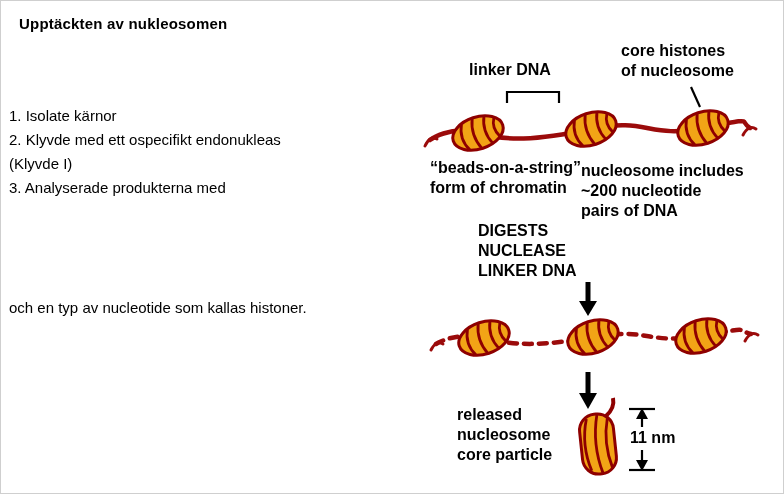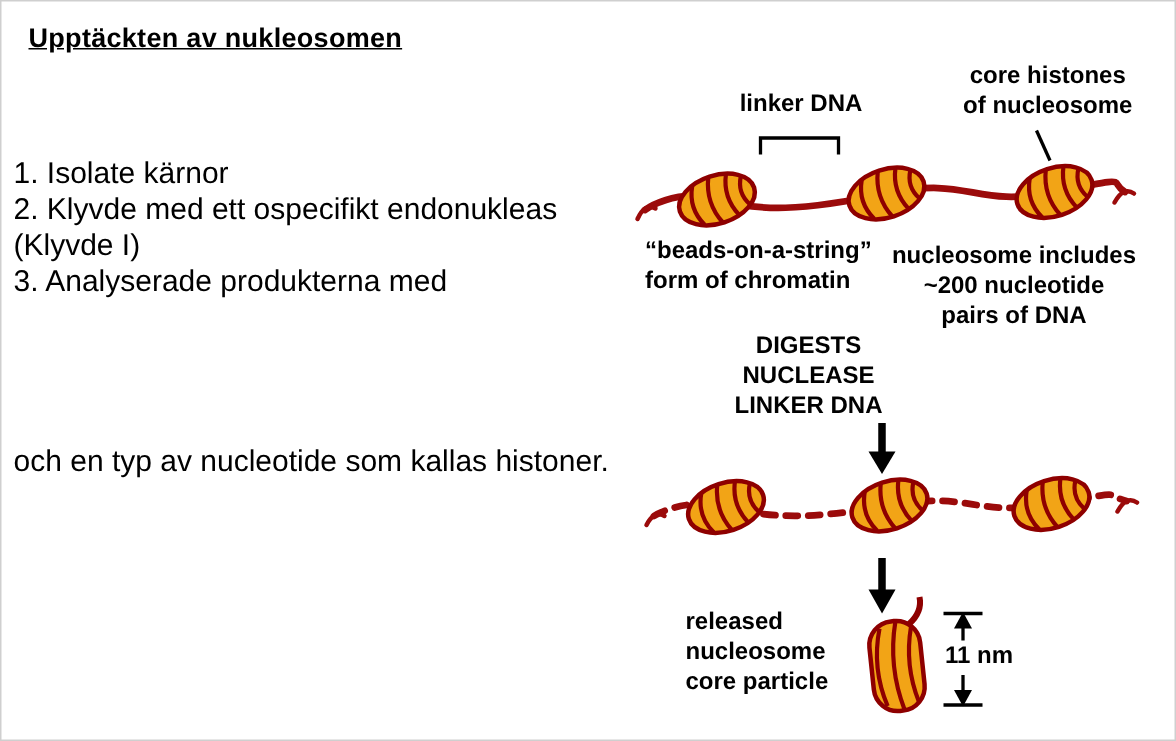--- a/index.html
+++ b/index.html
@@ -1,21 +1,21 @@
 <!DOCTYPE html>
 <html><head>
 <meta charset="utf-8">
 <style>
   html,body{margin:0;padding:0;background:#ffffff;}
   #slide{position:relative;width:784px;height:494px;background:#ffffff;border:1px solid #cfcfcf;
          overflow:hidden;font-family:"Liberation Sans",sans-serif;color:#000;box-sizing:border-box;}
-  .title{position:absolute;left:18px;top:14px;font-size:18px;font-weight:bold;letter-spacing:.2px;text-decoration:underline;}
-  .textblock{position:absolute;left:8px;font-size:20px;line-height:24px;}
+  .title{position:absolute;left:18px;top:14px;font-size:15px;font-weight:bold;letter-spacing:.2px;}
+  .textblock{position:absolute;left:8px;font-size:15px;line-height:24px;}
   .lbl{position:absolute;font-size:16px;font-weight:bold;line-height:20px;}
-  .center{text-align:center;}
+  .center{}
   .figure-svg{position:absolute;left:0;top:0;}
 </style>
 </head>
 <body>
 
 <div id="slide">
 
   <div class="title">Upptäckten av nukleosomen</div>
 
   <div class="textblock" style="top:103px">

